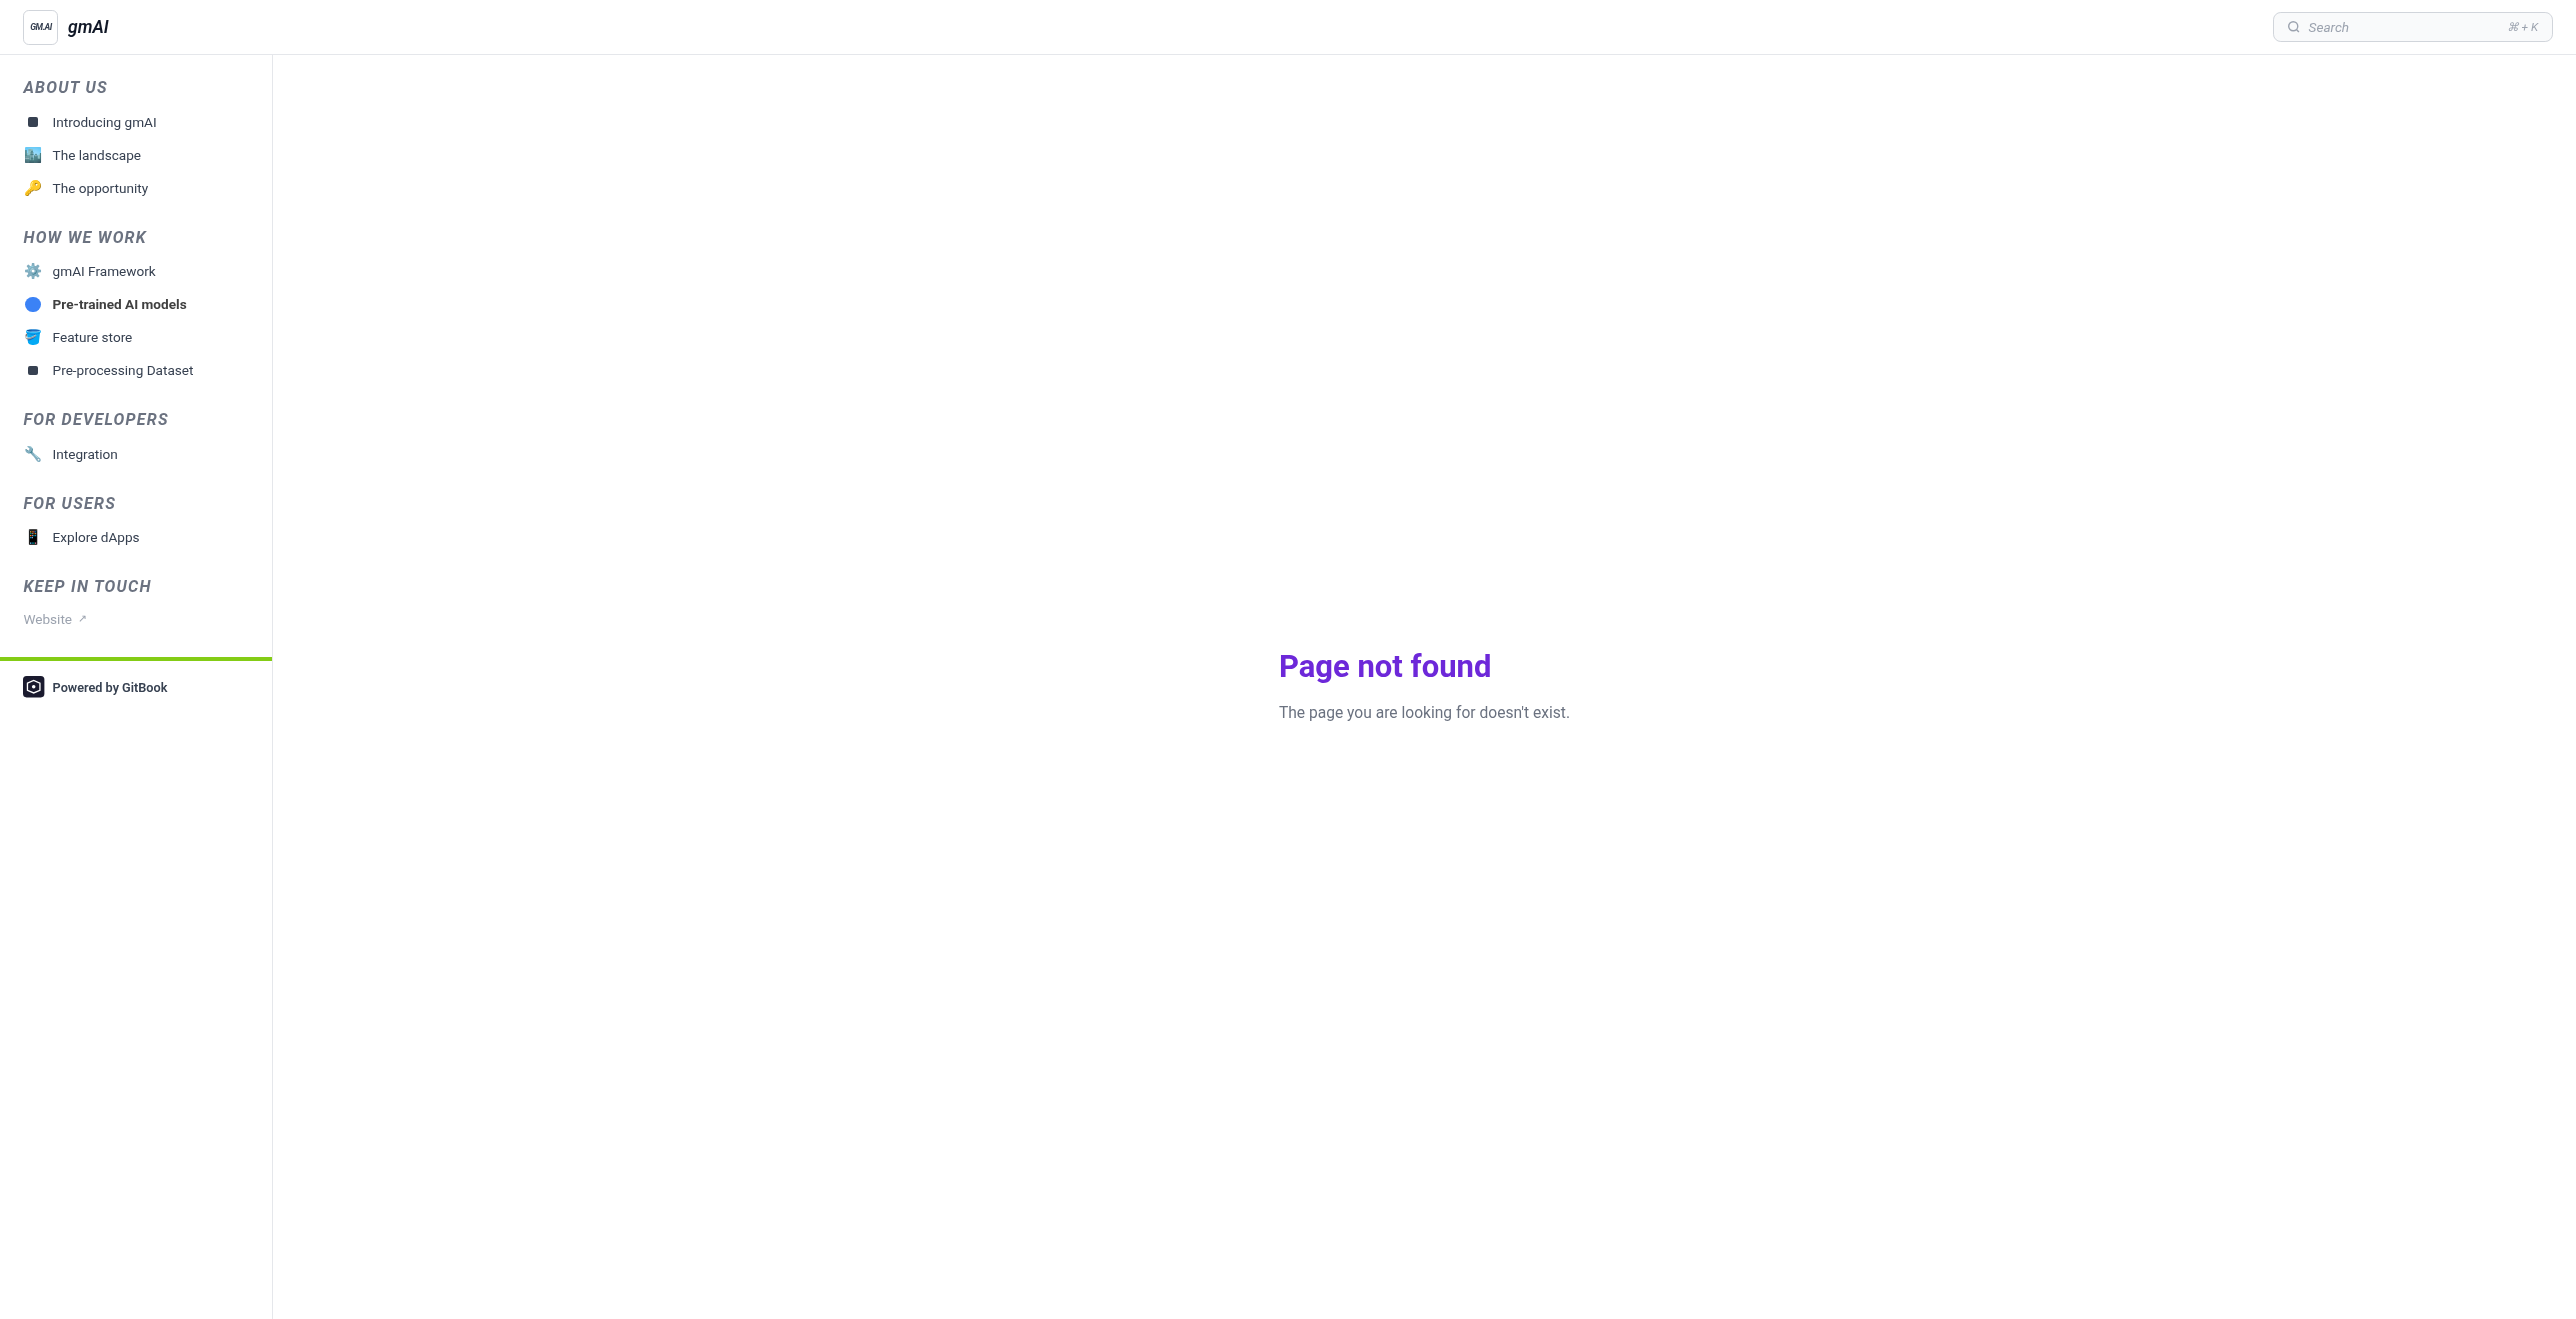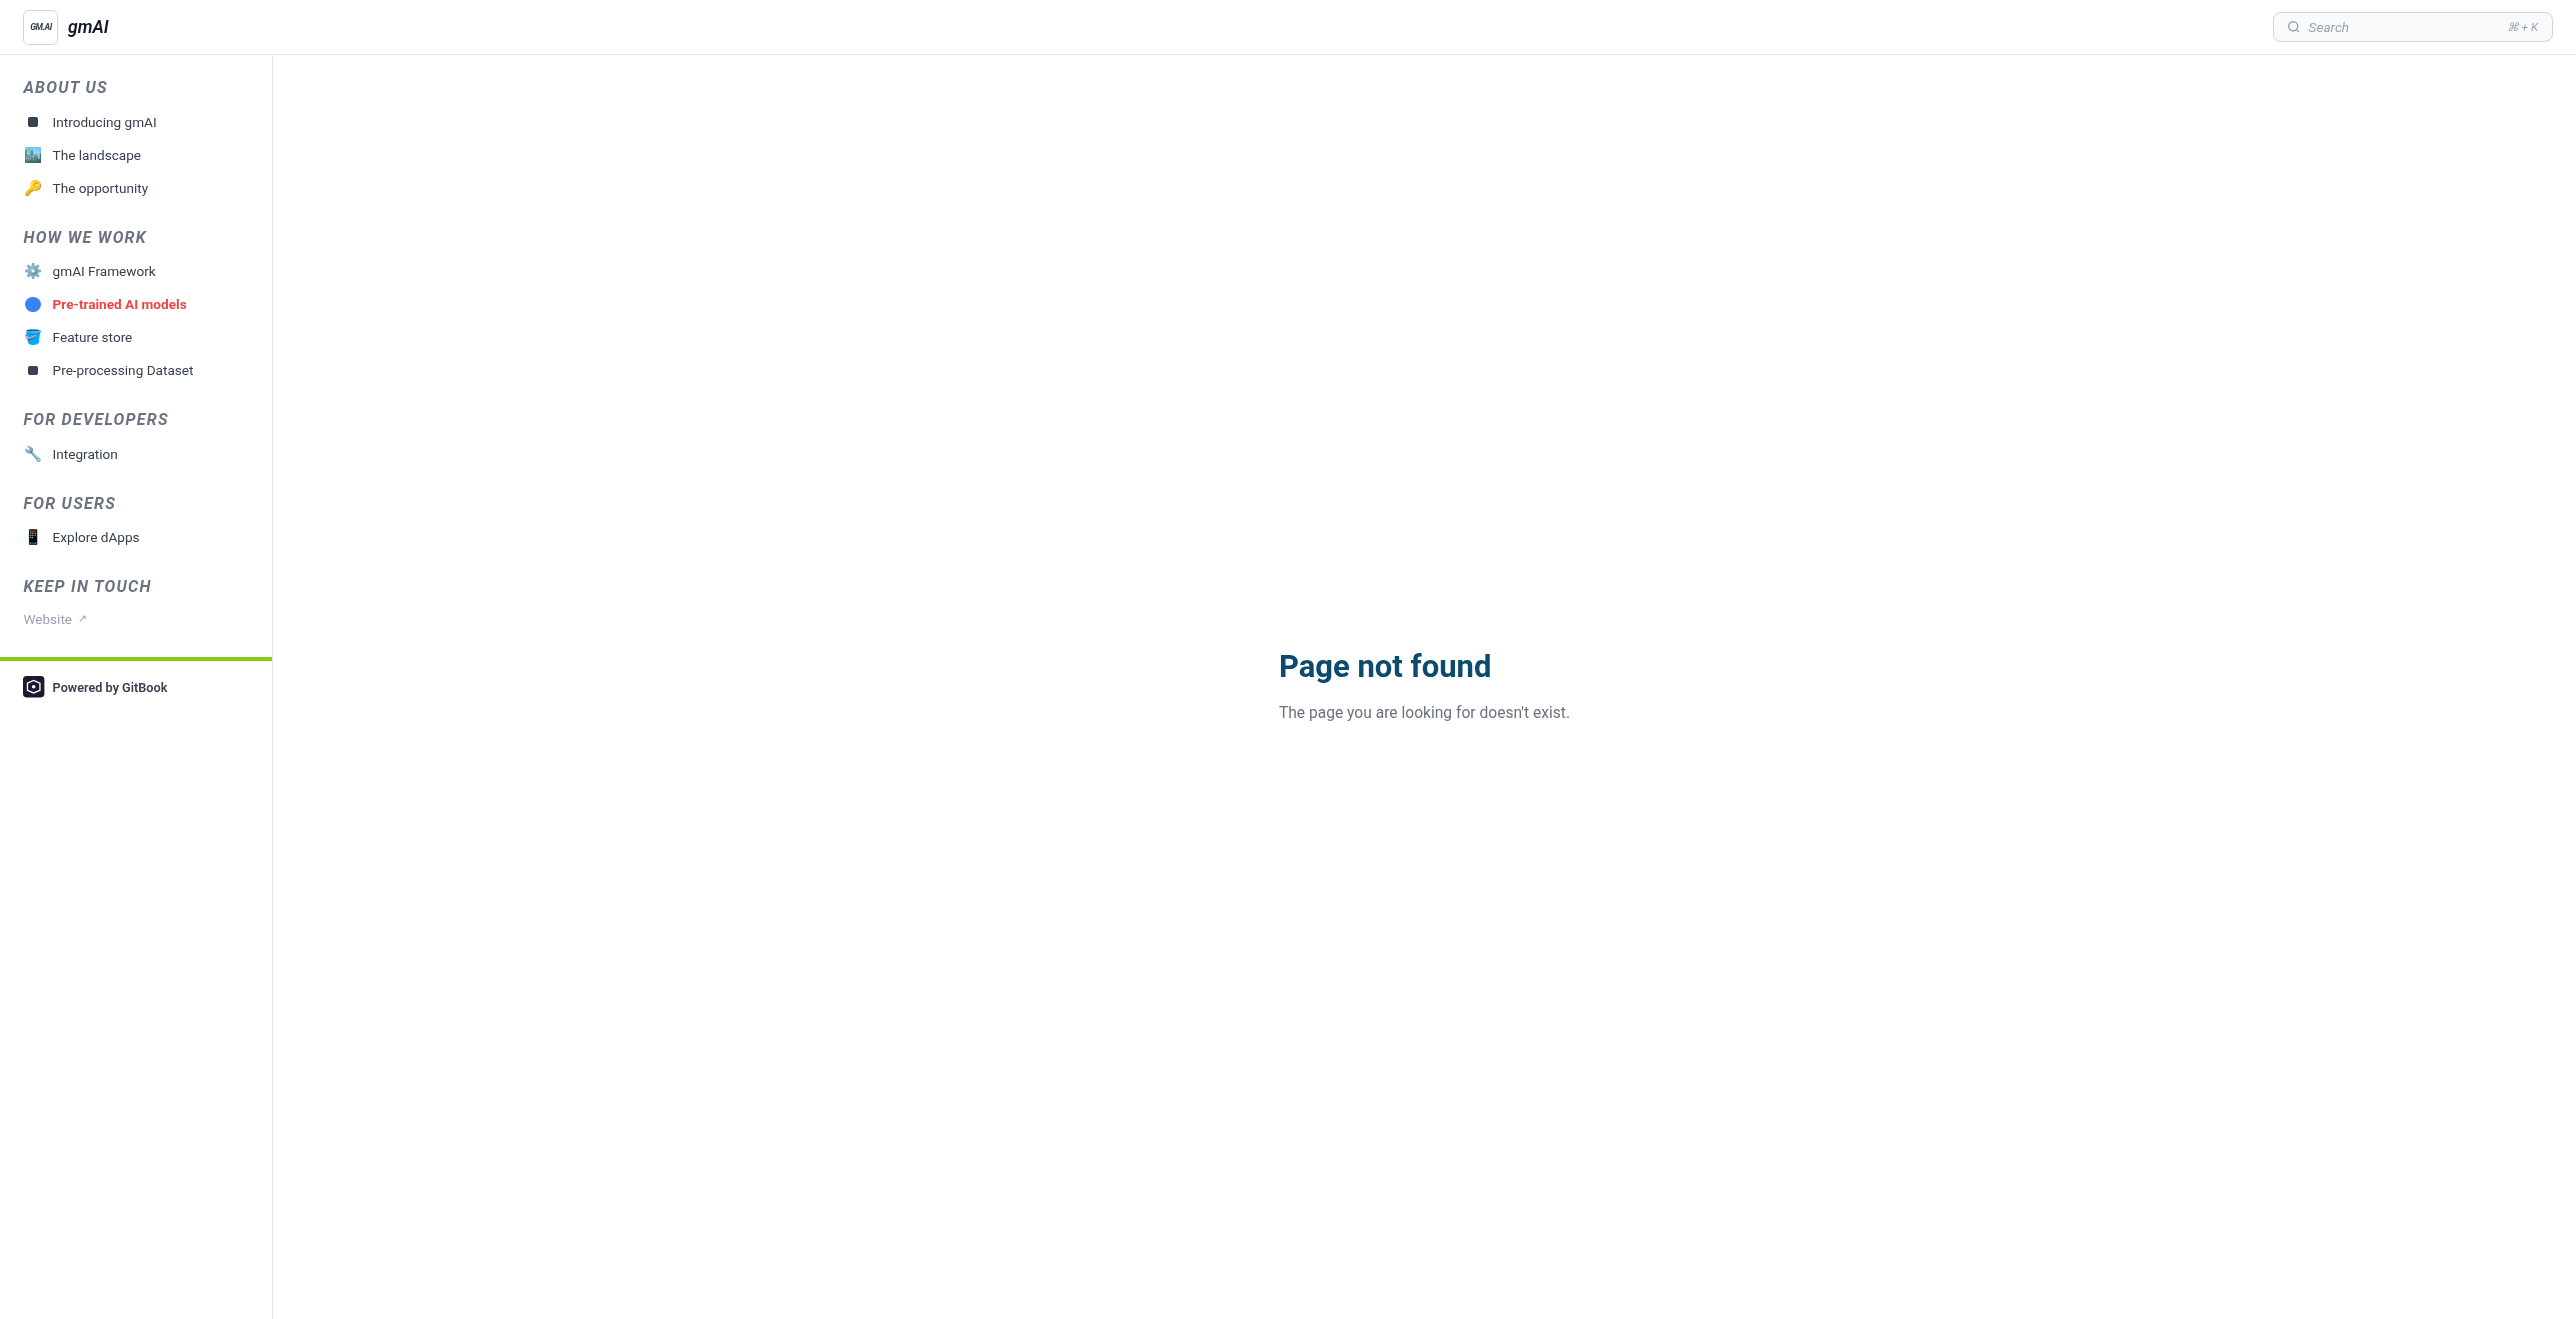--- a/index.html
+++ b/index.html
@@ -131,21 +131,21 @@
       font-size: 13.6px;
       color: #374151;
       cursor: pointer;
       border-radius: 0;
       text-decoration: none;
       transition: background 0.15s;
     }
 
     .sidebar-item.active {
       font-weight: 700;
-      color: #ef4444;
+      color: #404040;
     }
 
     .sidebar-item-icon {
       width: 19.5px;
       height: 19.5px;
       display: flex;
       align-items: center;
       justify-content: center;
       font-size: 14.6px;
       flex-shrink: 0;
@@ -203,21 +203,21 @@
       padding: 39px;
     }
 
     .not-found-container {
       max-width: 487px;
     }
 
     .not-found-title {
       font-size: 31px;
       font-weight: 700;
-      color: #0c4a6e;
+      color: #6d28d9;
       margin-bottom: 15.6px;
     }
 
     .not-found-description {
       font-size: 15.6px;
       color: #6b7280;
       line-height: 1.6;
     }
   </style>
 </head>

